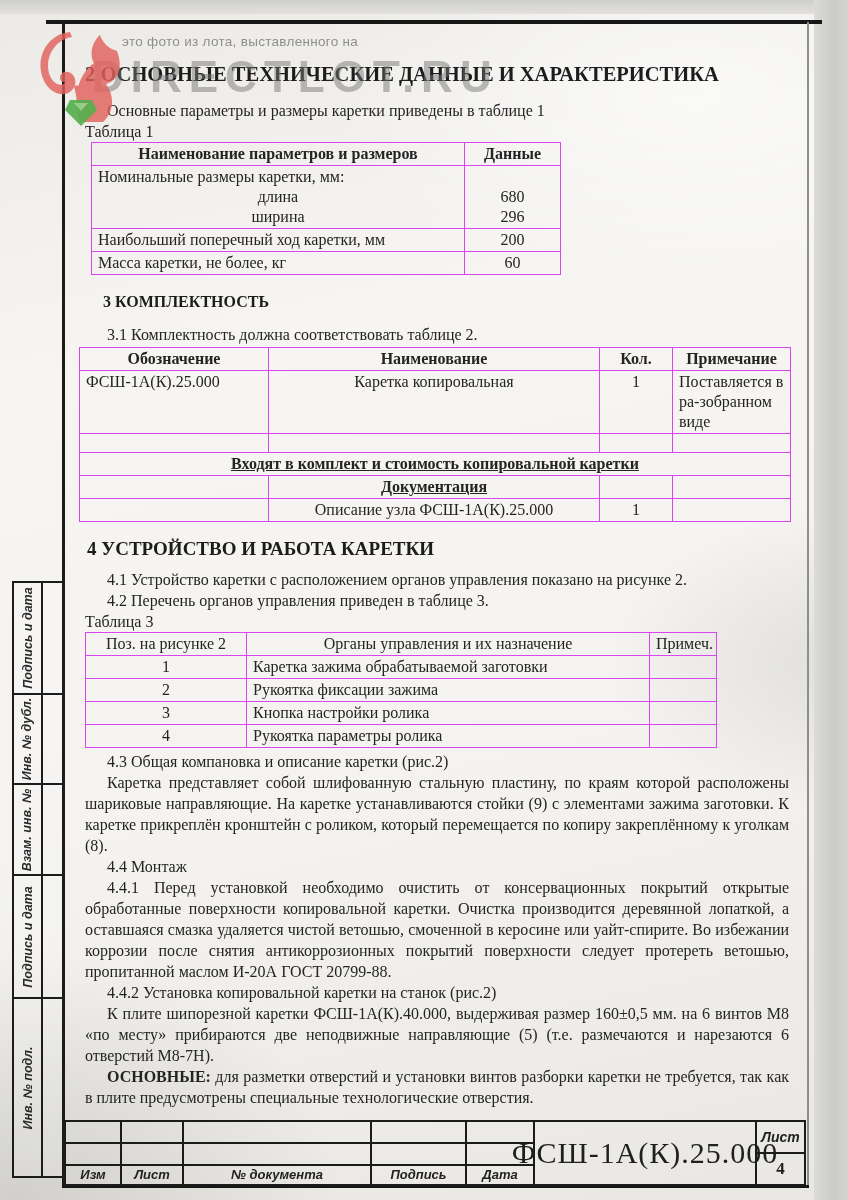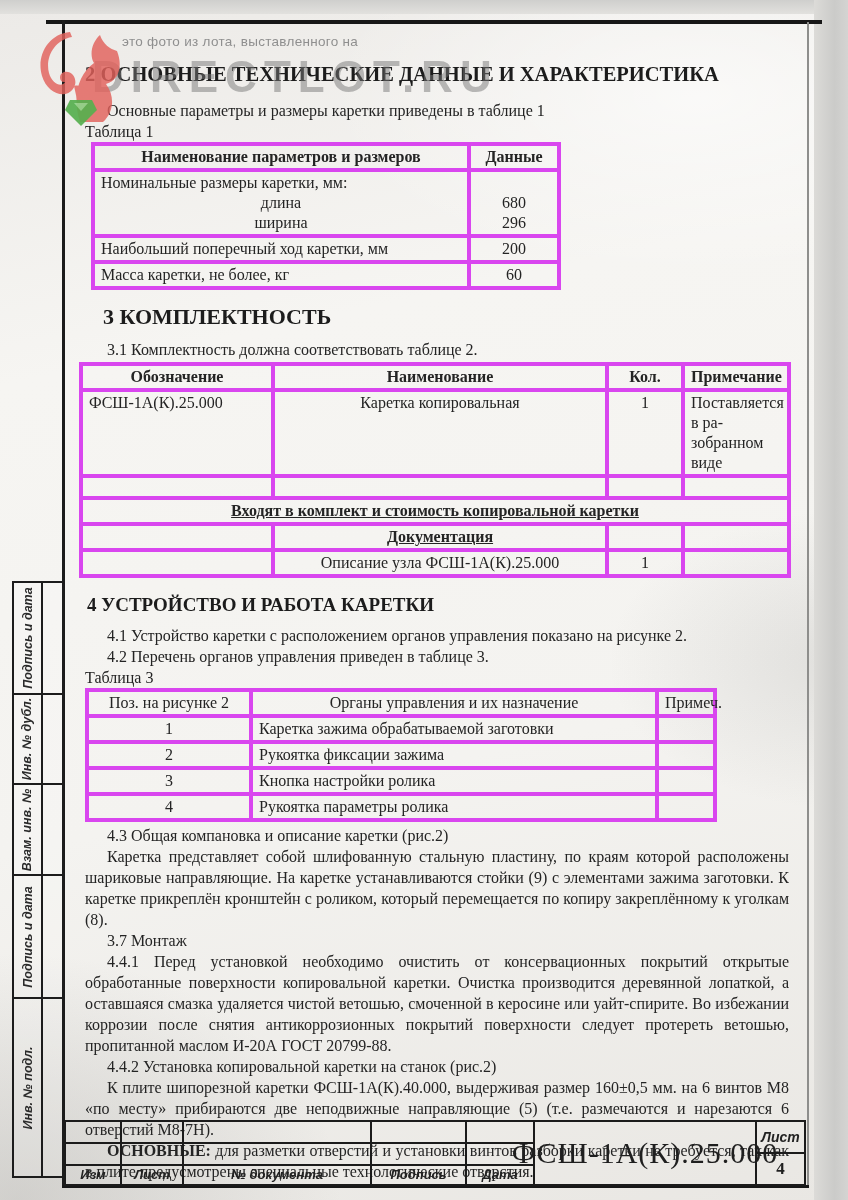--- a/index.html
+++ b/index.html
@@ -47,25 +47,25 @@
   .sb-blank{flex:1;border-left:2px solid #1c1c1c;}
 
   
   .content{position:absolute;left:65px;top:24px;width:742px;box-sizing:border-box;
     padding:38px 18px 0 20px;font-size:16px;line-height:21px;}
   .content p{margin:0;font-family:Liberation Serif, serif;}
   h2.title{font-size:20.5px;line-height:24px;margin:0 0 0 0;font-weight:bold;color:#1c1c1c;}
   .indent{text-indent:22px;}
   .just{text-align:justify;}
   .tbl-label{margin-top:2px;}
-  h3.sec{font-size:22px;margin:16px 0 12px 18px;font-weight:bold;color:#1c1c1c;}
+  h3.sec{font-size:16px;margin:16px 0 12px 18px;font-weight:bold;color:#1c1c1c;}
   h4.sec{font-size:19px;margin:16px 0 10px 2px;font-weight:bold;color:#1c1c1c;}
 
   table{border-collapse:collapse;table-layout:fixed;}
-  table,td,th{border:4px solid #d946ef;}
+  table,td,th{border:1px solid #d946ef;}
   td,th{padding:1px 6px;font-size:16px;line-height:20px;vertical-align:top;color:#242424;}
   th{font-weight:bold;text-align:center;}
   .c{text-align:center;}
   .t1{width:470px;margin:0 0 0 6px;}
   .t2{width:712px;margin-left:-6px;}
   .t3{width:632px;}
   .grp{font-weight:bold;text-decoration:underline;text-align:center;margin-left:8px;}
   .emptyrow td{height:16px;}
 
   
@@ -200,21 +200,21 @@
     <tr>
       <td class="c">4</td>
       <td>Рукоятка параметры ролика</td>
       <td></td>
     </tr>
   </tbody>
     </table>
 
   <p style="margin-top:3px;margin-left:22px;">4.3 Общая компановка и описание каретки (рис.2)</p>
   <p class="indent just">Каретка представляет собой шлифованную стальную пластину, по краям которой расположены шариковые направляющие. На каретке устанавливаются стойки (9) с элементами зажима заготовки. К каретке прикреплён кронштейн с роликом, который перемещается по копиру закреплённому к уголкам (8).</p>
-  <p style="margin-left:22px;">3.7 Монтаж</p>
+  <p style="margin-left:22px;">4.4 Монтаж</p>
   <p class="indent just">4.4.1 Перед установкой необходимо очистить от консервационных покрытий открытые обработанные поверхности копировальной каретки. Очистка производится деревянной лопаткой, а оставшаяся смазка удаляется чистой ветошью, смоченной в керосине или уайт-спирите. Во избежании коррозии после снятия антикоррозионных покрытий поверхности следует протереть ветошью, пропитанной маслом И-20А ГОСТ 20799-88.</p>
   <p style="margin-left:22px;">4.4.2  Установка копировальной каретки на станок (рис.2)</p>
   <p class="indent just">К плите  шипорезной  каретки  ФСШ-1А(К).40.000, выдерживая  размер 160±0,5 мм. на 6 винтов М8 «по месту» прибираются две неподвижные направляющие (5) (т.е. размечаются и нарезаются 6 отверстий М8-7Н).</p>
   <p class="indent just"><b>ОСНОВНЫЕ:</b><span> для разметки отверстий и установки винтов разборки каретки не требуется, так как в плите предусмотрены специальные технологические отверстия.</span></p>
 </div>
 
 <div class="wm-caption">это фото из лота, выставленного на</div>
 <div class="wm-brand">DIRECTLOT.RU</div>
 <svg class="wm-logo" viewBox="0 0 90 100">
   <g opacity="0.82">

